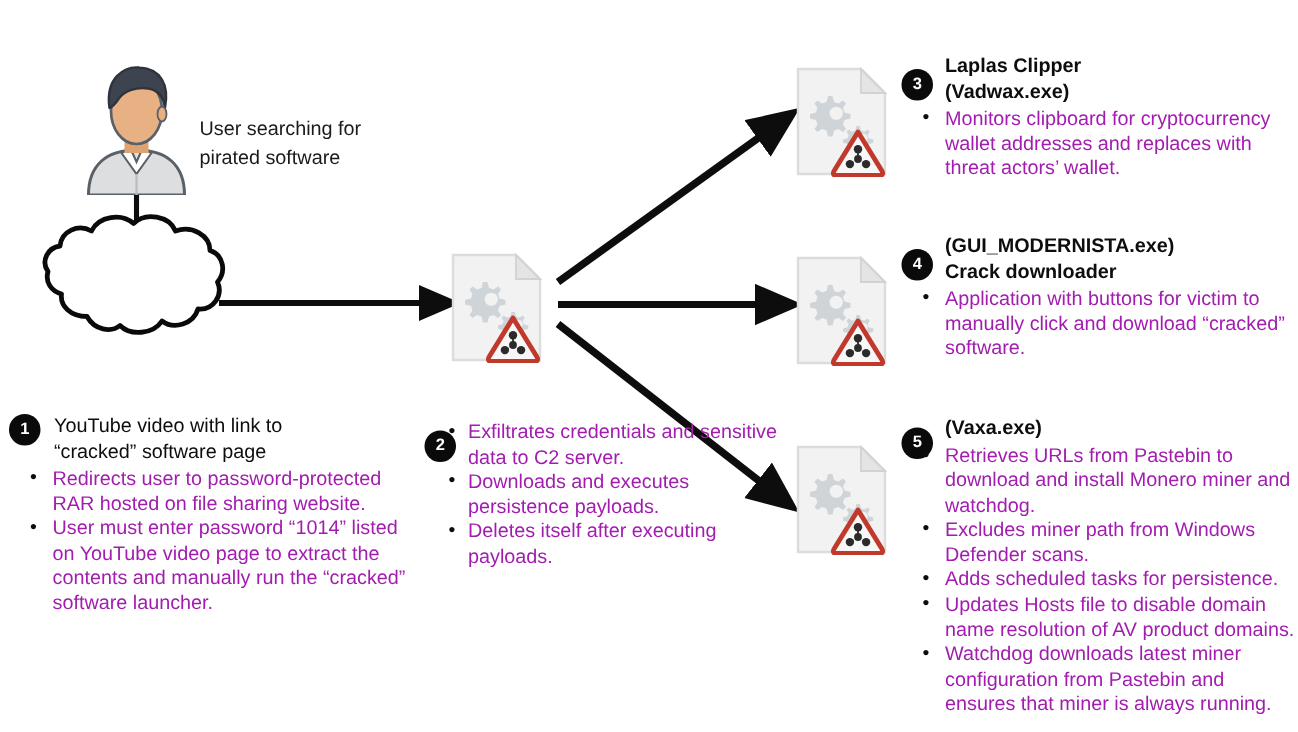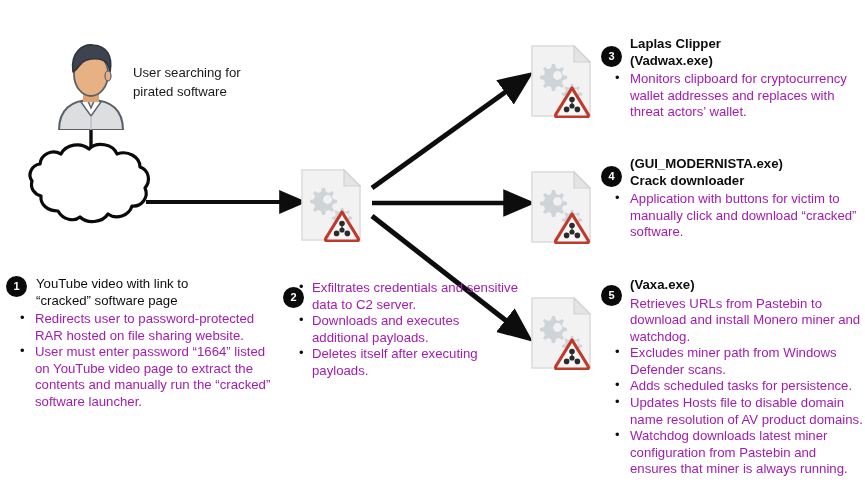--- a/index.html
+++ b/index.html
@@ -10,21 +10,21 @@
   }
   .abs{position:absolute;}
 
   
   #wires{position:absolute;left:0;top:0;width:865px;height:488px;}
 
   
   #person{left:55px;top:38px;width:72px;height:92px;}
   #person svg{display:block;}
   #person-label{
-    left:133px;top:63px;width:140px;
+    left:133px;top:76px;width:140px;
     font-size:13.2px;line-height:19px;color:#1a1a1a;
   }
 
   
   .exe-icon{width:62px;height:74px;}
   .exe-icon svg{display:block;}
   #exe-center{left:300px;top:168px;}
   #exe-3{left:530px;top:44px;}
   #exe-4{left:530px;top:170px;}
   #exe-5{left:530px;top:296px;}
@@ -230,29 +230,29 @@
 </div>
 
 <div class="block" id="block1">
   <div class="badge">1</div>
   <div class="headgroup">
     <div class="head">YouTube video with link to</div>
     <div class="head">“cracked” software page</div>
   </div>
   <ul>
     <li>Redirects user to password-protected RAR hosted on file sharing website.</li>
-    <li>User must enter password “1664” listed on YouTube video page to extract the contents and manually run the “cracked” software launcher.</li>
+    <li>User must enter password “1014” listed on YouTube video page to extract the contents and manually run the “cracked” software launcher.</li>
   </ul>
 </div>
 
 <div class="block" id="block2">
   <div class="badge">2</div>
   <ul>
     <li class="narrow">Exfiltrates credentials and sensitive data to C2 server.</li>
-    <li class="narrow">Downloads and executes additional payloads.</li>
+    <li class="narrow">Downloads and executes persistence payloads.</li>
     <li class="narrow">Deletes itself after executing payloads.</li>
   </ul>
 </div>
 
 <div class="block" id="block3">
   <div class="badge">3</div>
   <div class="headgroup">
     <div class="head bold">Laplas Clipper</div>
     <div class="head bold">(Vadwax.exe)</div>
   </div>

